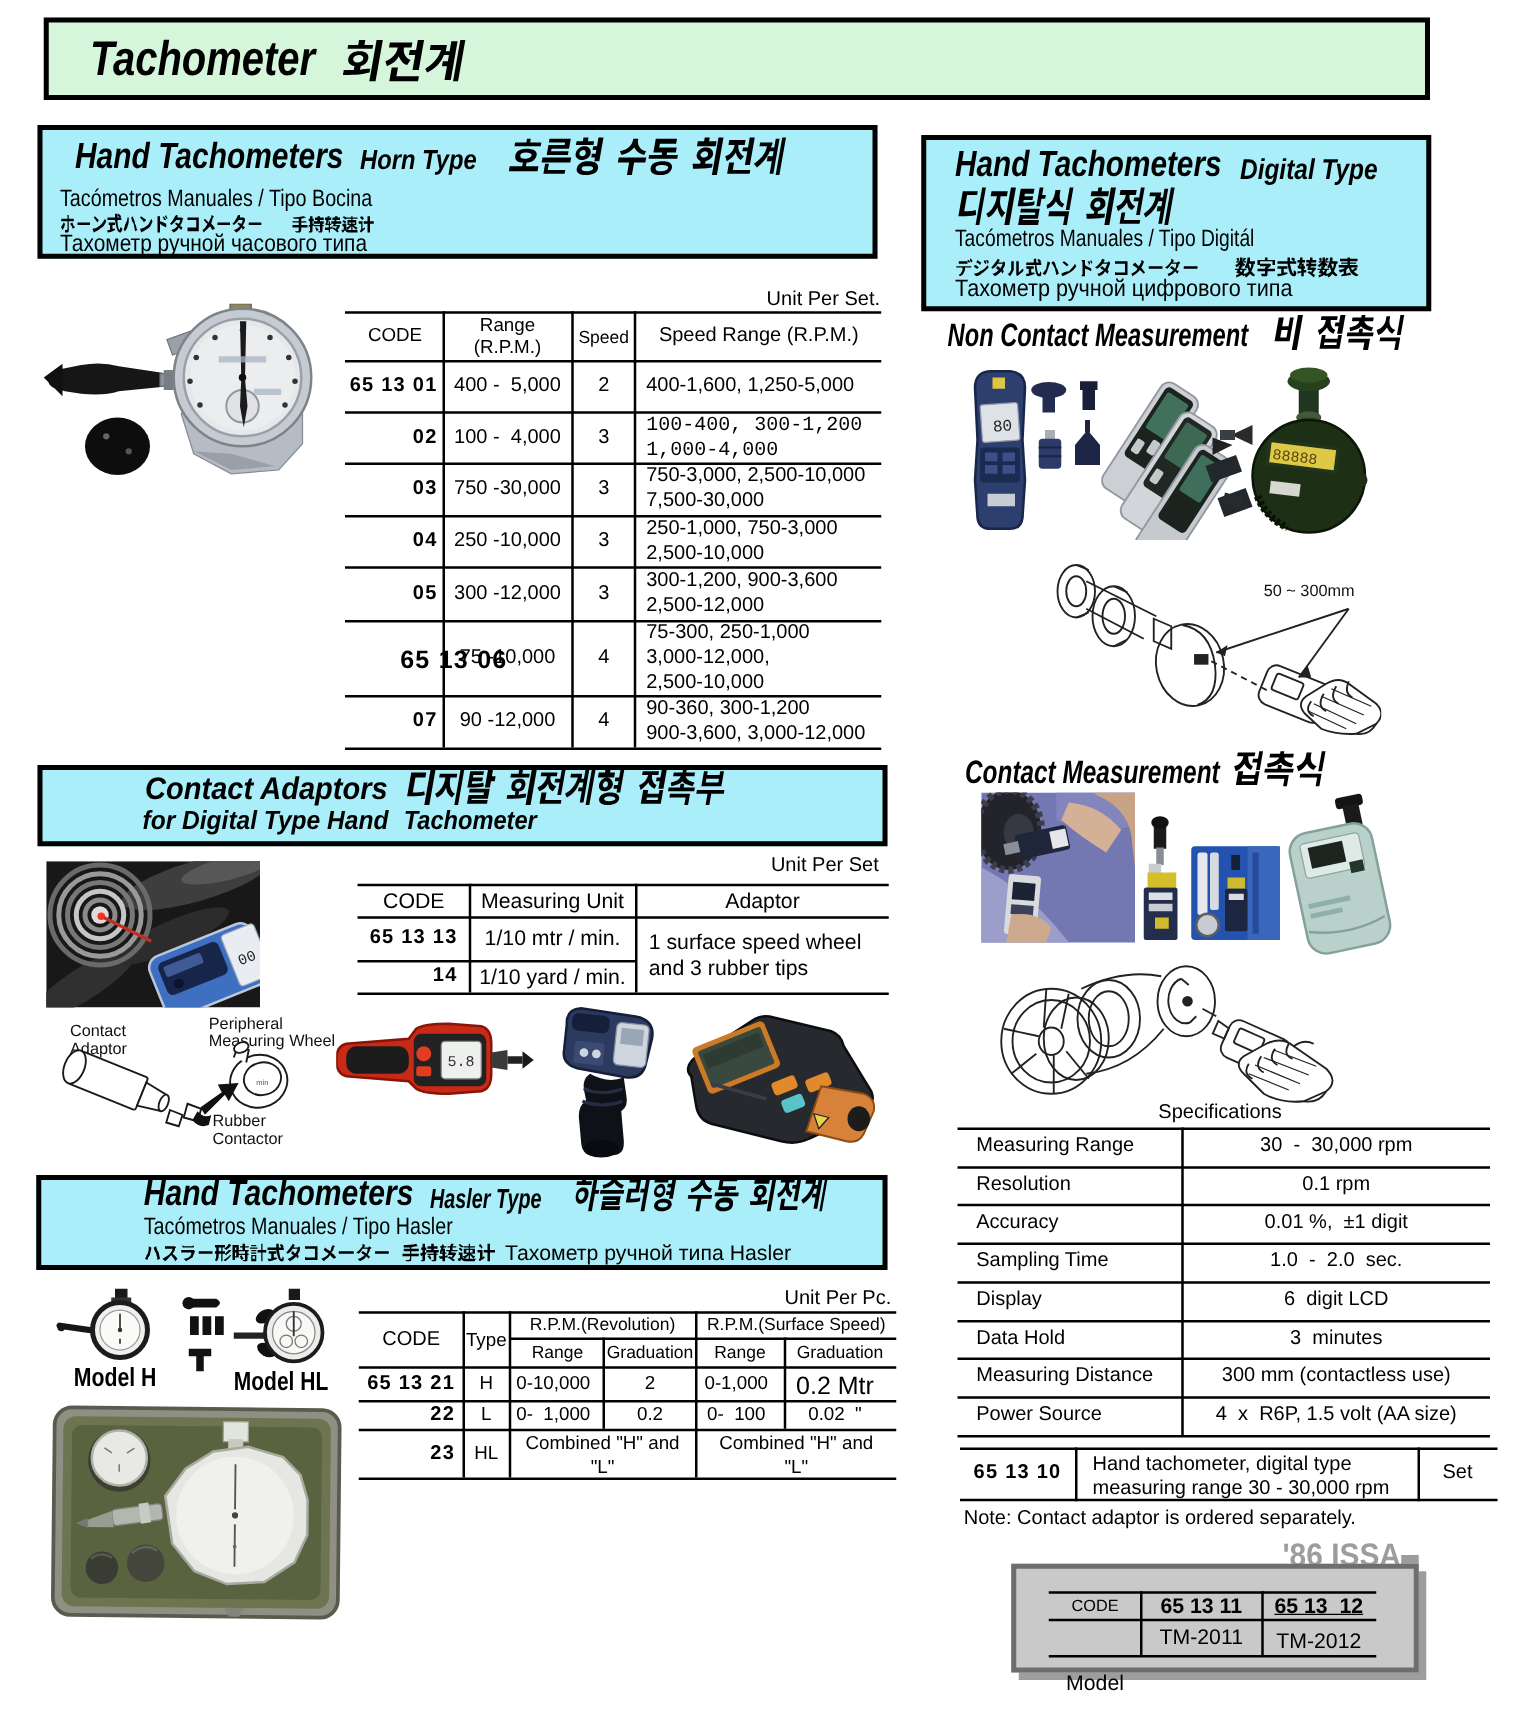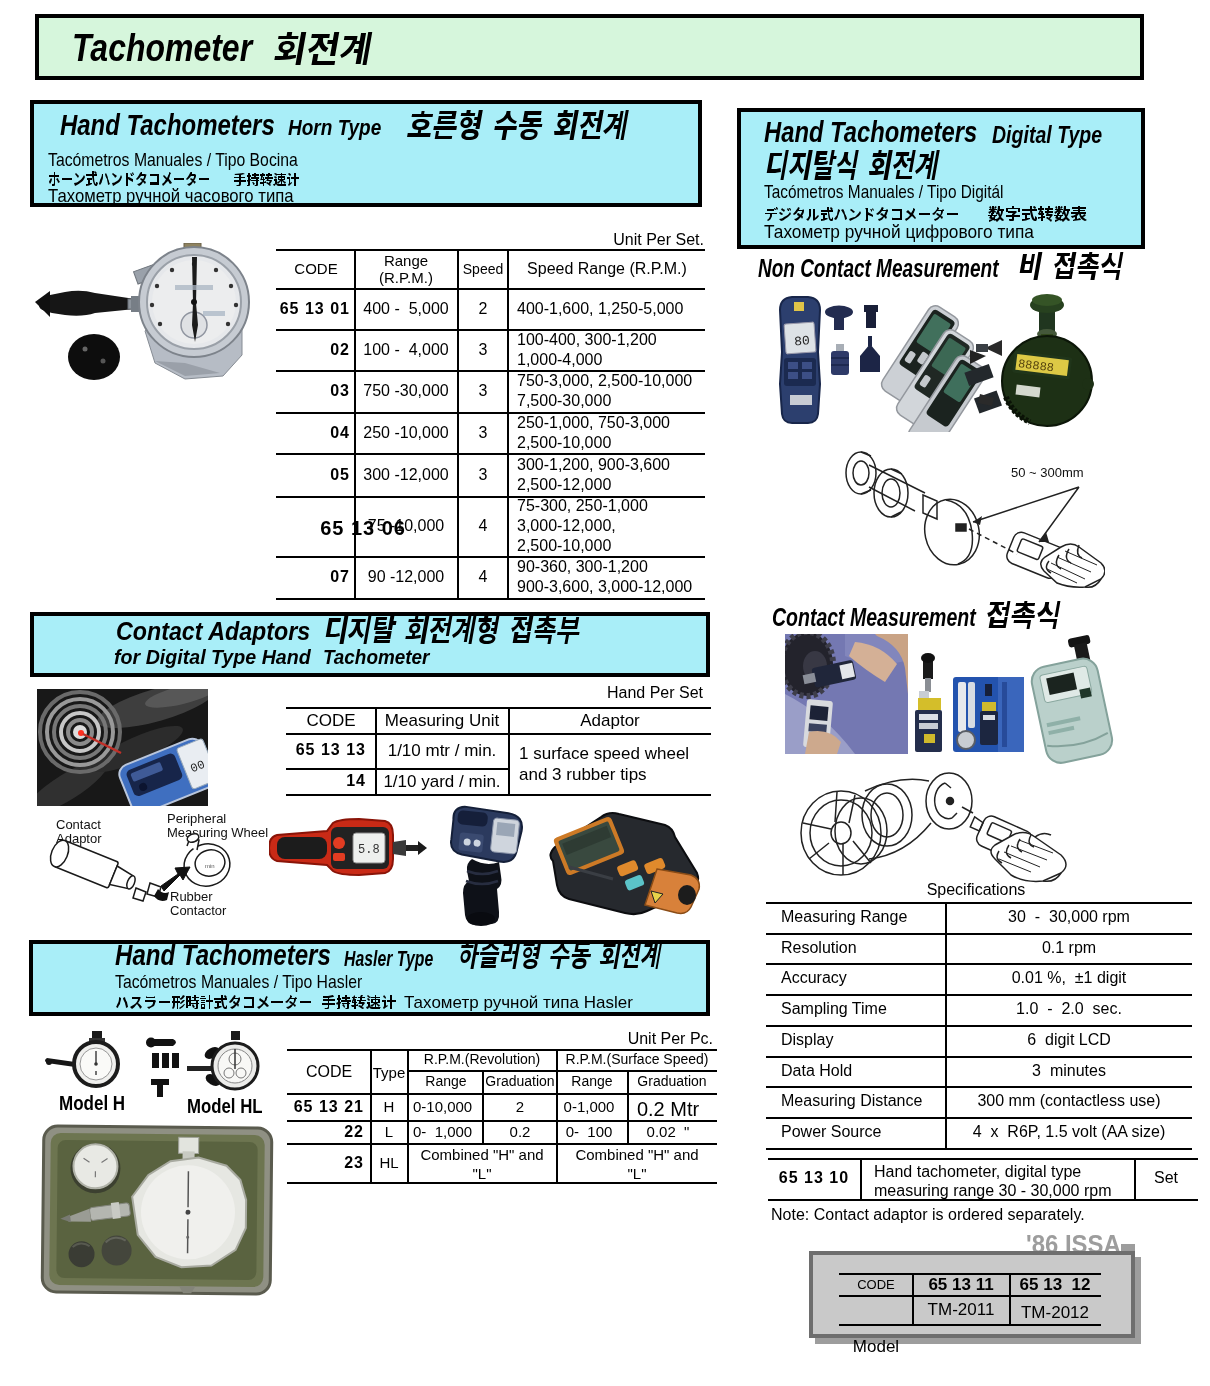--- a/index.html
+++ b/index.html
@@ -49,21 +49,21 @@
 <div class="t c" style="left:607px;top:261px;font-size:16px;">Speed Range (R.P.M.)</div>
 
 <div class="t r b" style="left:350px;top:301px;font-size:16px;letter-spacing:1px;">65 13 01</div>
 <div class="t c" style="left:406px;top:301px;font-size:16px;">400 -&nbsp; 5,000</div>
 <div class="t c" style="left:483px;top:301px;font-size:16px;">2</div>
 <div class="t" style="left:517px;top:301px;font-size:16px;">400-1,600, 1,250-5,000</div>
 
 <div class="t r b" style="left:350px;top:342px;font-size:16px;letter-spacing:1px;">02</div>
 <div class="t c" style="left:406px;top:342px;font-size:16px;">100 -&nbsp; 4,000</div>
 <div class="t c" style="left:483px;top:342px;font-size:16px;">3</div>
-<div class="t m" style="left:517px;top:330px;font-size:16px;">100-400, 300-1,200<br>1,000-4,000</div>
+<div class="t m" style="left:517px;top:330px;font-size:16px;font-family:Liberation Mono, monospace;">100-400, 300-1,200<br>1,000-4,000</div>
 
 <div class="t r b" style="left:350px;top:383px;font-size:16px;letter-spacing:1px;">03</div>
 <div class="t c" style="left:406px;top:383px;font-size:16px;">750 -30,000</div>
 <div class="t c" style="left:483px;top:383px;font-size:16px;">3</div>
 <div class="t m" style="left:517px;top:371px;font-size:16px;">750-3,000, 2,500-10,000<br>7,500-30,000</div>
 
 <div class="t r b" style="left:350px;top:425px;font-size:16px;letter-spacing:1px;">04</div>
 <div class="t c" style="left:406px;top:425px;font-size:16px;">250 -10,000</div>
 <div class="t c" style="left:483px;top:425px;font-size:16px;">3</div>
 <div class="t m" style="left:517px;top:413px;font-size:16px;">250-1,000, 750-3,000<br>2,500-10,000</div>
@@ -81,21 +81,21 @@
 <div class="t r b" style="left:350px;top:569px;font-size:16px;letter-spacing:1px;">07</div>
 <div class="t c" style="left:406px;top:569px;font-size:16px;">90 -12,000</div>
 <div class="t c" style="left:483px;top:569px;font-size:16px;">4</div>
 <div class="t m" style="left:517px;top:557px;font-size:16px;">90-360, 300-1,200<br>900-3,600, 3,000-12,000</div>
 
 <div class="box" style="left:30px;top:612px;width:672px;height:57px;"></div>
 <div class="t bi" style="left:116px;top:619px;font-size:25px;"><span class="sx" style="transform:scaleX(.93);">Contact Adaptors</span></div>
 <div class="t bi" style="left:114px;top:646px;font-size:21px;"><span class="sx" style="transform:scaleX(.935);">for Digital Type Hand</span></div>
 <div class="t bi" style="left:323px;top:646px;font-size:21px;"><span class="sx" style="transform:scaleX(.9);">Tachometer</span></div>
 
-<div class="t r" style="left:703px;top:685px;font-size:16px;">Hand Per Set</div>
+<div class="t r" style="left:703px;top:685px;font-size:16px;">Unit Per Set</div>
 <div class="hl" style="left:286px;top:707px;width:425px;"></div>
 <div class="hl" style="left:286px;top:733px;width:425px;"></div>
 <div class="hl" style="left:286px;top:768px;width:223px;"></div>
 <div class="hl" style="left:286px;top:794px;width:425px;"></div>
 <div class="vl" style="left:375px;top:707px;height:87px;"></div>
 <div class="vl" style="left:508px;top:707px;height:87px;"></div>
 <div class="t c" style="left:331px;top:712px;font-size:17px;">CODE</div>
 <div class="t c" style="left:442px;top:712px;font-size:17px;">Measuring Unit</div>
 <div class="t c" style="left:610px;top:712px;font-size:17px;">Adaptor</div>
 <div class="t r b" style="left:366px;top:742px;font-size:16px;letter-spacing:1px;">65 13 13</div>
@@ -197,21 +197,21 @@
 <div class="t b" style="left:1026px;top:1231px;font-size:26px;color:#9d9d9d;"><span class="sx" style="transform:scaleX(.92);">'86 ISSA</span></div>
 <div style="position:absolute;left:1121px;top:1244px;width:14px;height:12px;background:#9d9d9d;"></div>
 <div style="position:absolute;left:809px;top:1251px;width:318px;height:79px;background:#c9c9c9;border:4px solid #6e6e6e;box-shadow:6px 6px 0 #9d9d9d;"></div>
 <div class="hl" style="left:839px;top:1273px;width:262px;"></div>
 <div class="hl" style="left:839px;top:1295px;width:262px;"></div>
 <div class="hl" style="left:839px;top:1324px;width:262px;"></div>
 <div class="vl" style="left:912px;top:1273px;height:51px;"></div>
 <div class="vl" style="left:1009px;top:1273px;height:51px;"></div>
 <div class="t c" style="left:876px;top:1278px;font-size:13px;">CODE</div>
 <div class="t c b" style="left:961px;top:1276px;font-size:17px;">65 13 11</div>
-<div class="t c b" style="left:1055px;top:1276px;font-size:17px;">65 13&nbsp; 12</div>
+<div class="t c b" style="left:1055px;top:1276px;font-size:17px;text-decoration:underline;">65 13&nbsp; 12</div>
 <div class="t c" style="left:876px;top:1301px;font-size:17px;margin-top:37px;">Model</div>
 <div class="t c" style="left:961px;top:1301px;font-size:17px;">TM-2011</div>
 <div class="t c" style="left:1055px;top:1304px;font-size:17px;">TM-2012</div>
 
 <div class="t b" style="left:59px;top:1092px;font-size:21px;"><span class="sx" style="transform:scaleX(.81);">Model H</span></div>
 <div class="t b" style="left:187px;top:1095px;font-size:21px;"><span class="sx" style="transform:scaleX(.8);">Model HL</span></div>
 
 <svg width="1210" height="1386" viewBox="0 0 1210 1386" style="left:0;top:0;">
 <path transform="translate(10.9,0) skewX(-10)" d="M296 32V65H301V32ZM284 44C286 44 288 45 288 47C288 49 286 50 284 50C282 50 280 49 280 47C280 45 282 44 284 44ZM284 41C279 41 276 43 276 47C276 50 278 52 282 53V56C279 56 276 56 274 56L274 60C280 60 288 60 295 58L295 55C292 55 289 55 287 56V53C290 52 292 50 292 47C292 43 289 41 284 41ZM282 32V36H274V39H294V36H287V32Z M329 32V40H324V44H329V56H334V32ZM312 54V65H335V61H317V54ZM307 34V38H314V38C314 43 311 47 306 49L308 53C312 51 315 49 316 45C318 48 320 51 324 52L326 48C321 46 319 42 319 38V38H325V34Z M363 32V65H367V32ZM340 36V40H349C348 46 345 51 339 55L341 58C347 55 351 50 352 44H356V49H352V53H356V64H361V33H356V41H353C353 39 353 37 353 36Z"></path>
 <path transform="translate(24.2,0) skewX(-10)" d="M418 122C421 122 423 123 423 124C423 126 421 127 418 127C415 127 414 126 414 124C414 123 415 122 418 122ZM417 111V114H408V117H429V114H420V111ZM418 119C413 119 410 121 410 124C410 128 412 130 417 130V133H407V137H430V133H420V130C424 130 427 128 427 124C427 121 424 119 418 119Z M432 126V130H455V126ZM435 131V139H452V136H438V131ZM435 121V124H452V121H438V119H452V111H435V114H448V116H435Z M464 117C461 117 458 119 458 123C458 126 461 128 464 128C467 128 470 126 470 123C470 119 467 117 464 117ZM464 120C465 120 466 121 466 123C466 124 465 125 464 125C462 125 461 124 461 123C461 121 462 120 464 120ZM469 129C464 129 461 131 461 135C461 138 464 140 469 140C475 140 478 138 478 135C478 131 475 129 469 129ZM469 133C472 133 474 133 474 135C474 136 472 137 469 137C466 137 465 136 465 135C465 133 466 133 469 133ZM474 110V117H471V120H474V123H471V126H474V129H478V110ZM462 110V113H457V116H471V113H466V110Z M502 111V112C502 116 499 120 493 121L495 124C499 123 502 121 504 118C506 121 509 123 513 124L514 121C509 120 506 116 506 112V111ZM493 126V130H502V140H506V130H515V126Z M529 129C523 129 520 131 520 134C520 138 523 140 529 140C534 140 537 138 537 134C537 131 534 129 529 129ZM529 132C532 132 534 133 534 134C534 136 532 137 529 137C525 137 524 136 524 134C524 133 525 132 529 132ZM520 111V122H527V124H517V127H540V124H531V122H538V118H524V115H537V111Z M570 110V140H574V110ZM561 121C563 121 564 122 564 124C564 125 563 126 561 126C560 126 558 125 558 124C558 122 560 121 561 121ZM561 118C558 118 555 120 555 124C555 126 557 128 559 129V131C557 131 555 131 553 131L554 135C558 135 564 135 569 134L569 131C567 131 565 131 563 131V129C566 128 568 126 568 124C568 120 565 118 561 118ZM559 110V113H554V117H569V113H563V110Z M595 110V118H591V121H595V132H599V110ZM582 130V139H600V136H586V130ZM579 112V116H584V116C584 120 582 124 578 125L580 129C583 127 585 125 586 122C587 125 589 127 591 128L593 125C589 123 587 119 587 116V116H592V112Z M621 110V140H624V110ZM604 114V117H610C610 123 607 127 602 131L605 134C609 130 612 126 613 121H616V125H612V129H616V139H619V111H616V118H613C614 117 614 115 614 114Z"></path>

